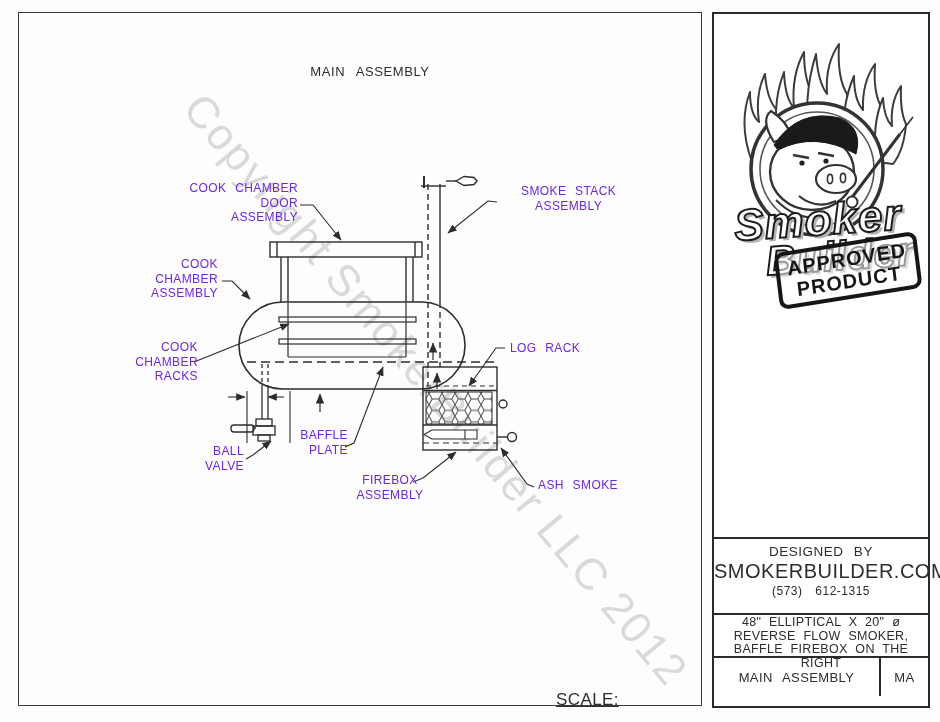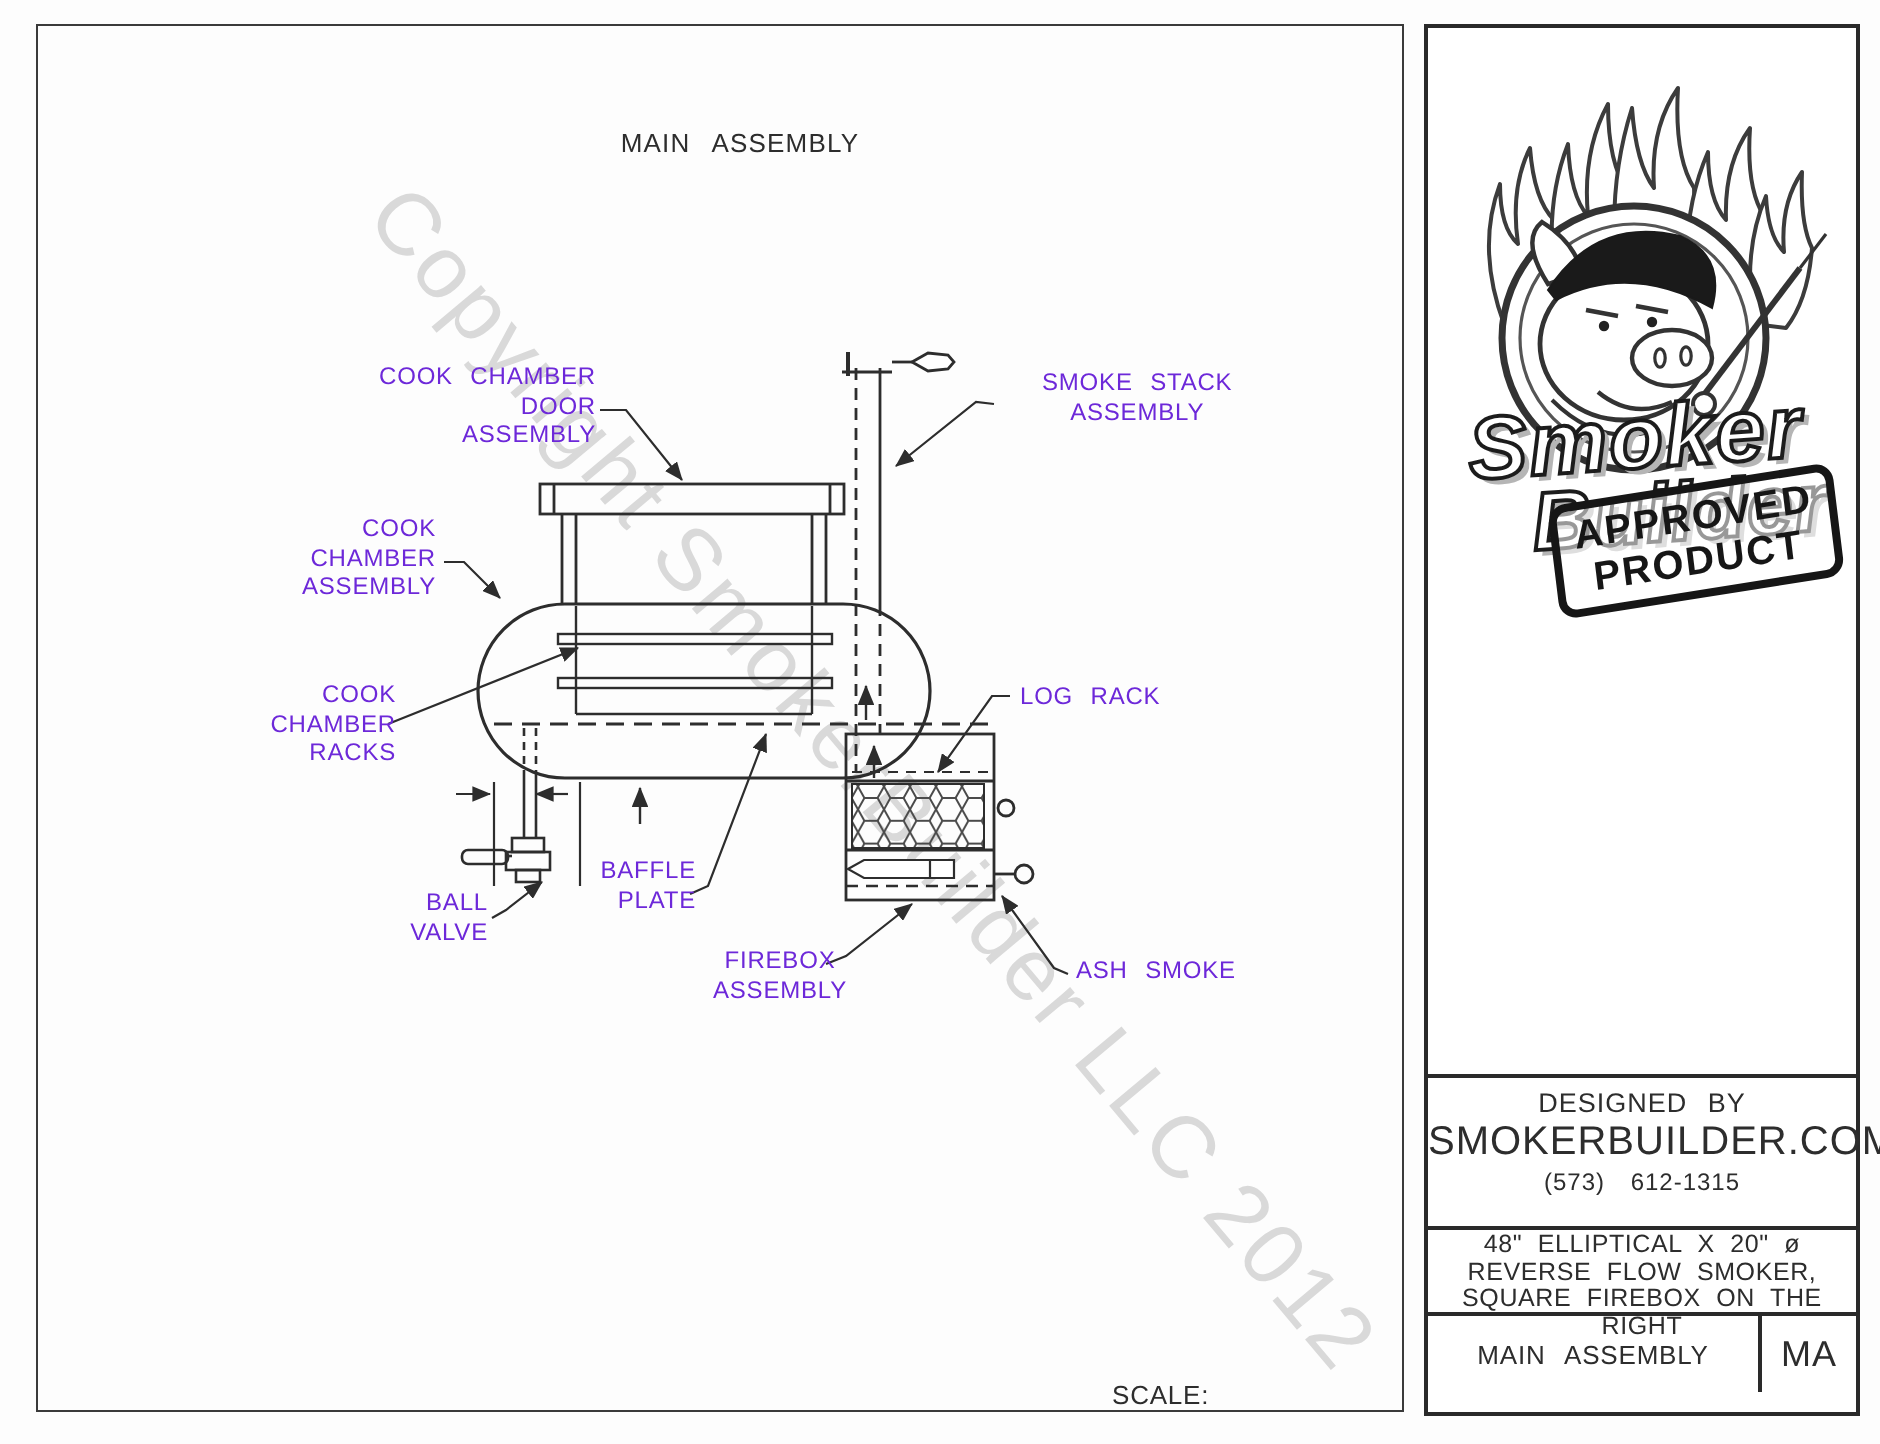--- a/index.html
+++ b/index.html
@@ -18,21 +18,21 @@
   }
   svg.diagram{position:absolute;left:0;top:0;}
   .cad-label{
     position:absolute;font-size:12px;line-height:14.5px;letter-spacing:.4px;
     word-spacing:5px;white-space:pre-line;color:#6d28d9;
   }
   .ra{text-align:right;}
   .ctr{text-align:center;}
   .cad-title{position:absolute;left:305px;top:64px;width:130px;text-align:center;
     font-size:13px;letter-spacing:.6px;word-spacing:7px;color:#2d2d2d;}
-  .scale-label{position:absolute;left:556px;top:690px;font-size:13px;letter-spacing:.4px;color:#2d2d2d;}
+  .scale-label{position:absolute;left:556px;top:690px;font-size:17px;letter-spacing:.4px;color:#2d2d2d;text-decoration:underline;}
 
   
   .panel{
     position:absolute;left:712px;top:12px;width:218px;height:696px;
     border:2px solid #2a2a2a;box-sizing:border-box;background:#fff;
   }
   .logo-box{position:relative;width:100%;height:523px;overflow:hidden;}
   .brand{
     position:absolute;font-style:italic;font-weight:bold;color:#fff;white-space:nowrap;
     -webkit-text-stroke:2px #1c1c1c;text-shadow:3px 3px 0 #b5b5b5;
@@ -58,21 +58,21 @@
     box-sizing:border-box;text-align:center;padding-top:1px;
     font-size:12.5px;line-height:13.5px;word-spacing:4px;letter-spacing:.3px;
   }
   .sheet-row{
     position:relative;width:100%;height:40px;border-top:2px solid #2a2a2a;
     box-sizing:border-box;display:flex;
   }
   .sheet-name{flex:1;display:flex;align-items:center;justify-content:center;
     font-size:13px;word-spacing:6px;letter-spacing:.4px;}
   .sheet-code{width:47px;border-left:2px solid #2a2a2a;display:flex;align-items:center;
-    justify-content:center;font-size:18px;letter-spacing:.5px;}
+    justify-content:center;font-size:13px;letter-spacing:.5px;}
 </style>
 </head>
 <body>
 
 <div class="draw-border"></div>
 
 <div class="watermark">Copyright SmokerBuilder LLC 2012</div>
 
 <svg class="diagram" width="940" height="722" viewBox="0 0 940 722">
   <defs>
@@ -236,21 +236,21 @@
 
   <div class="designed-box">
     <div class="designed-by">DESIGNED BY</div>
     <div class="company">SMOKERBUILDER.COM</div>
     <div class="phone">(573) 612-1315</div>
   </div>
 
   <div class="product-box">
     <div>48" ELLIPTICAL X 20" ø</div>
     <div>REVERSE FLOW SMOKER,</div>
-    <div>SQUARE FIREBOX ON THE RIGHT</div>
+    <div>BAFFLE FIREBOX ON THE RIGHT</div>
   </div>
 
   <div class="sheet-row">
     <div class="sheet-name">MAIN ASSEMBLY</div>
     <div class="sheet-code">MA</div>
   </div>
 
 </div>
 
 </body></html>

